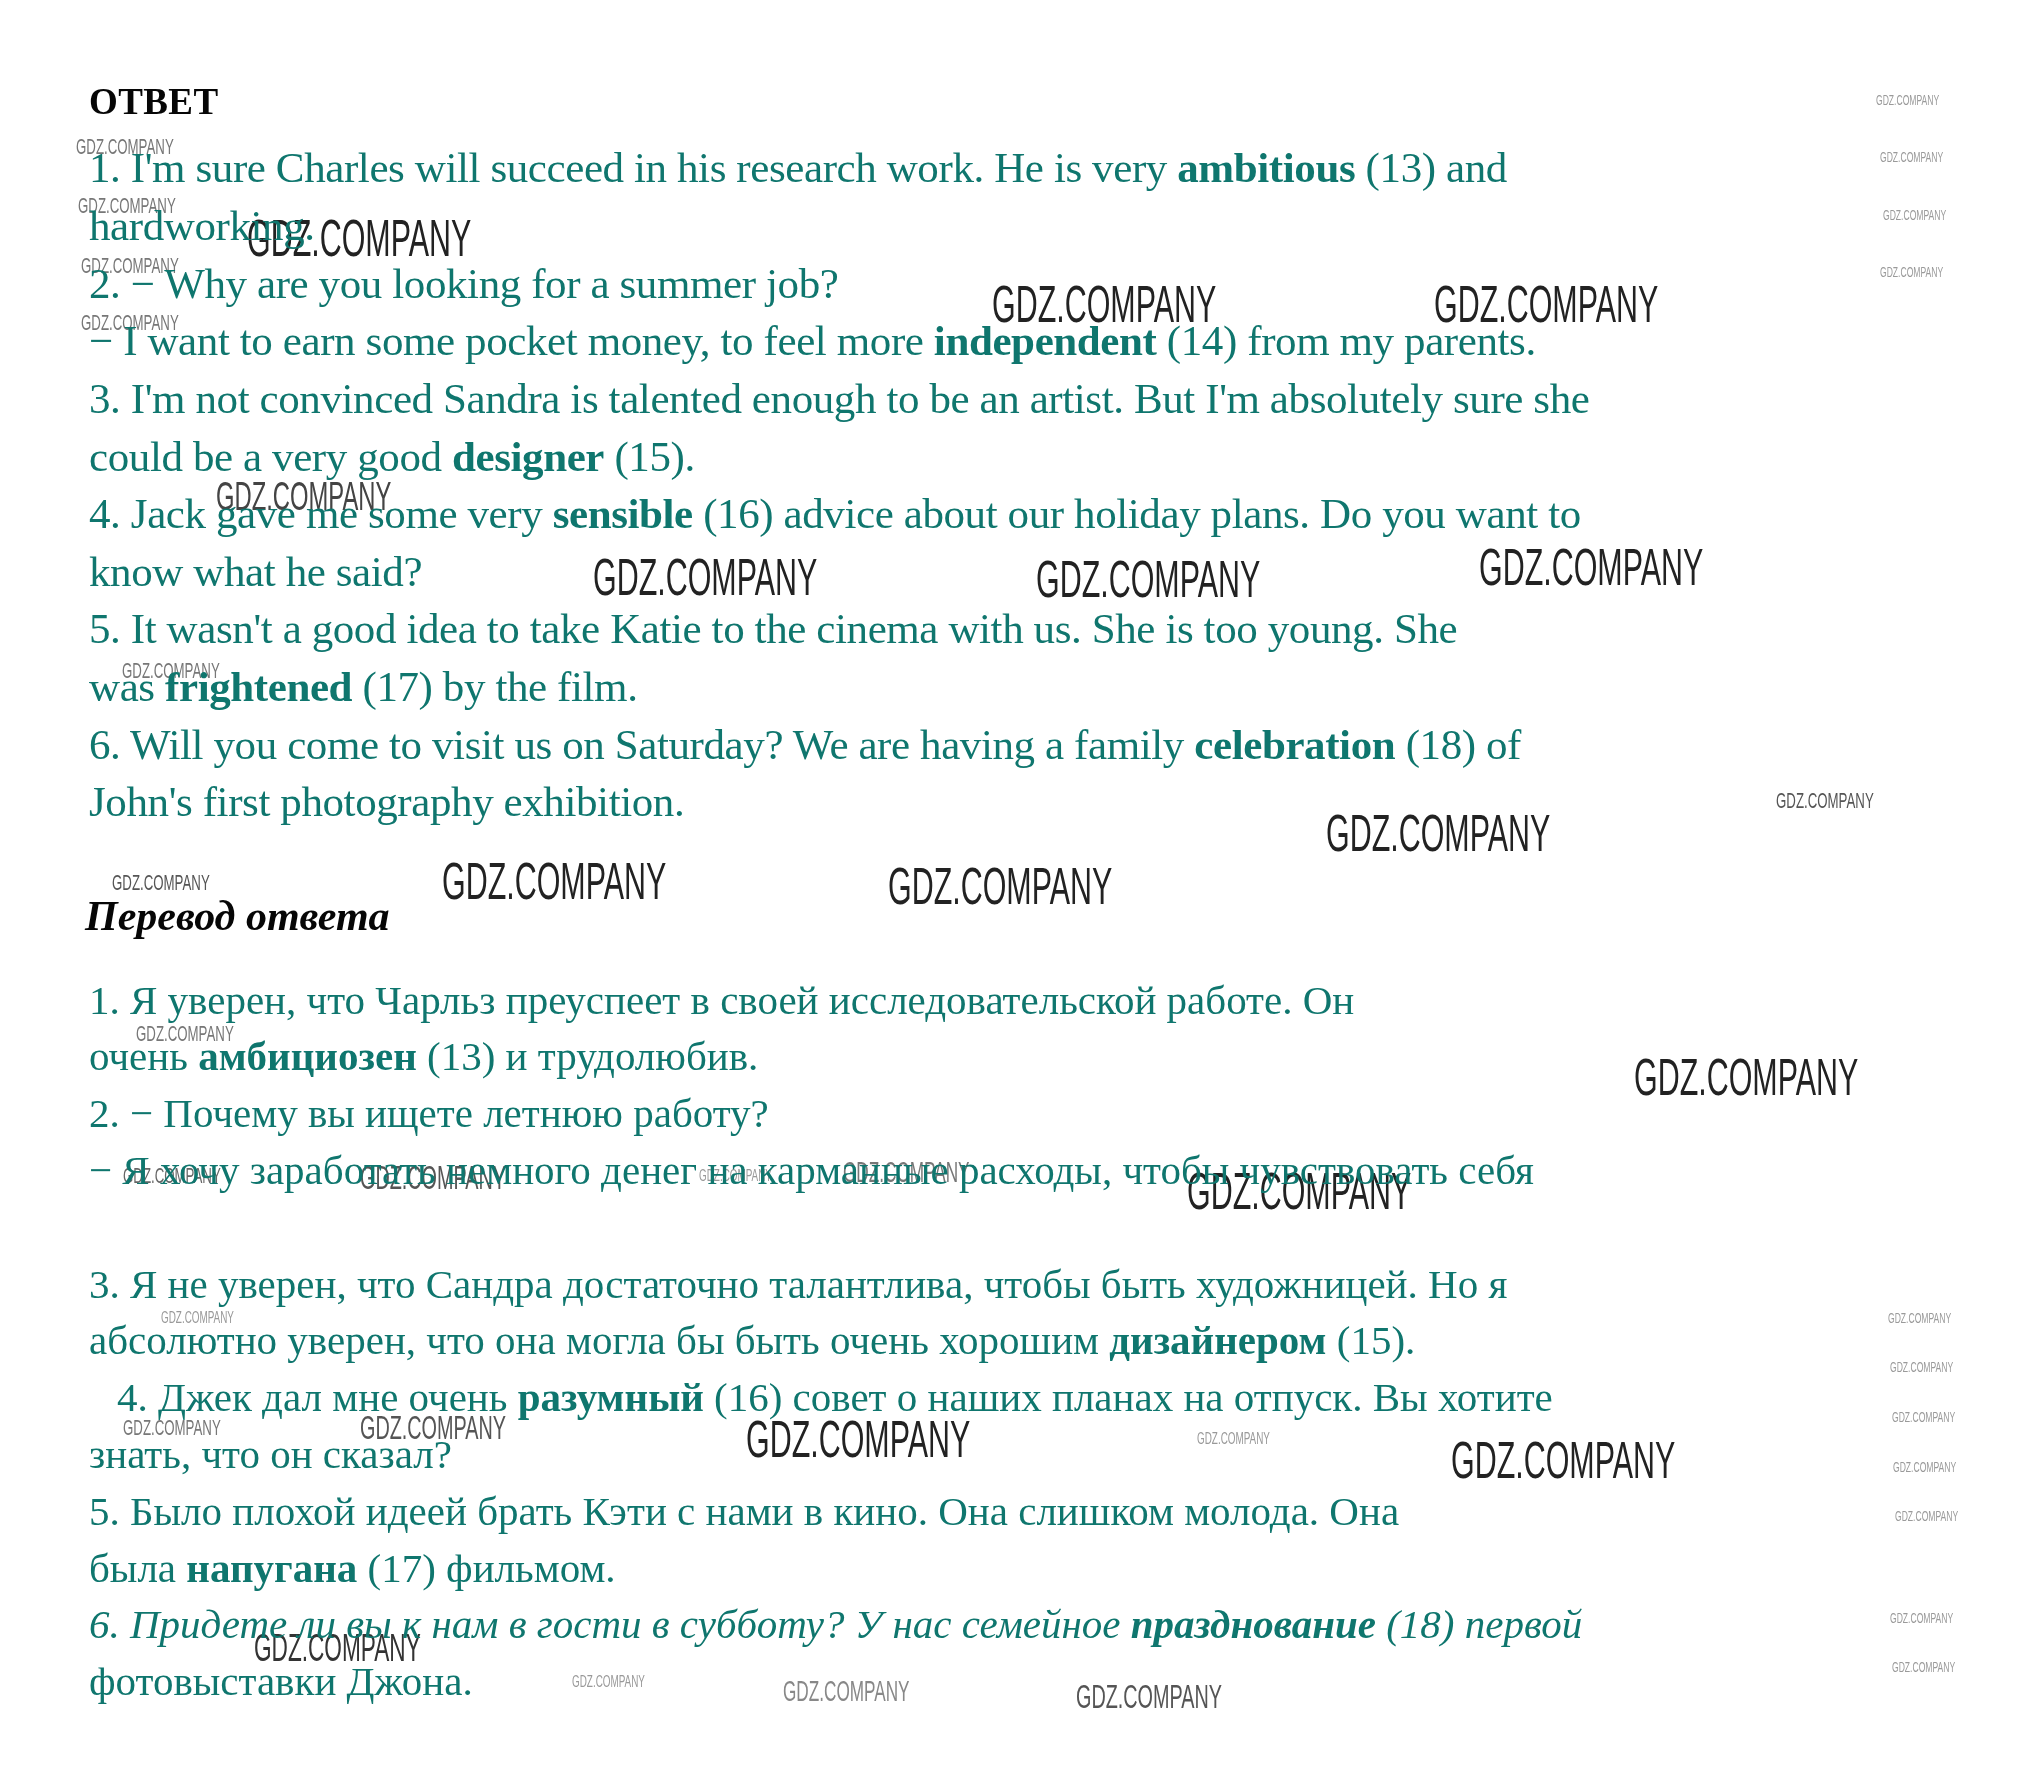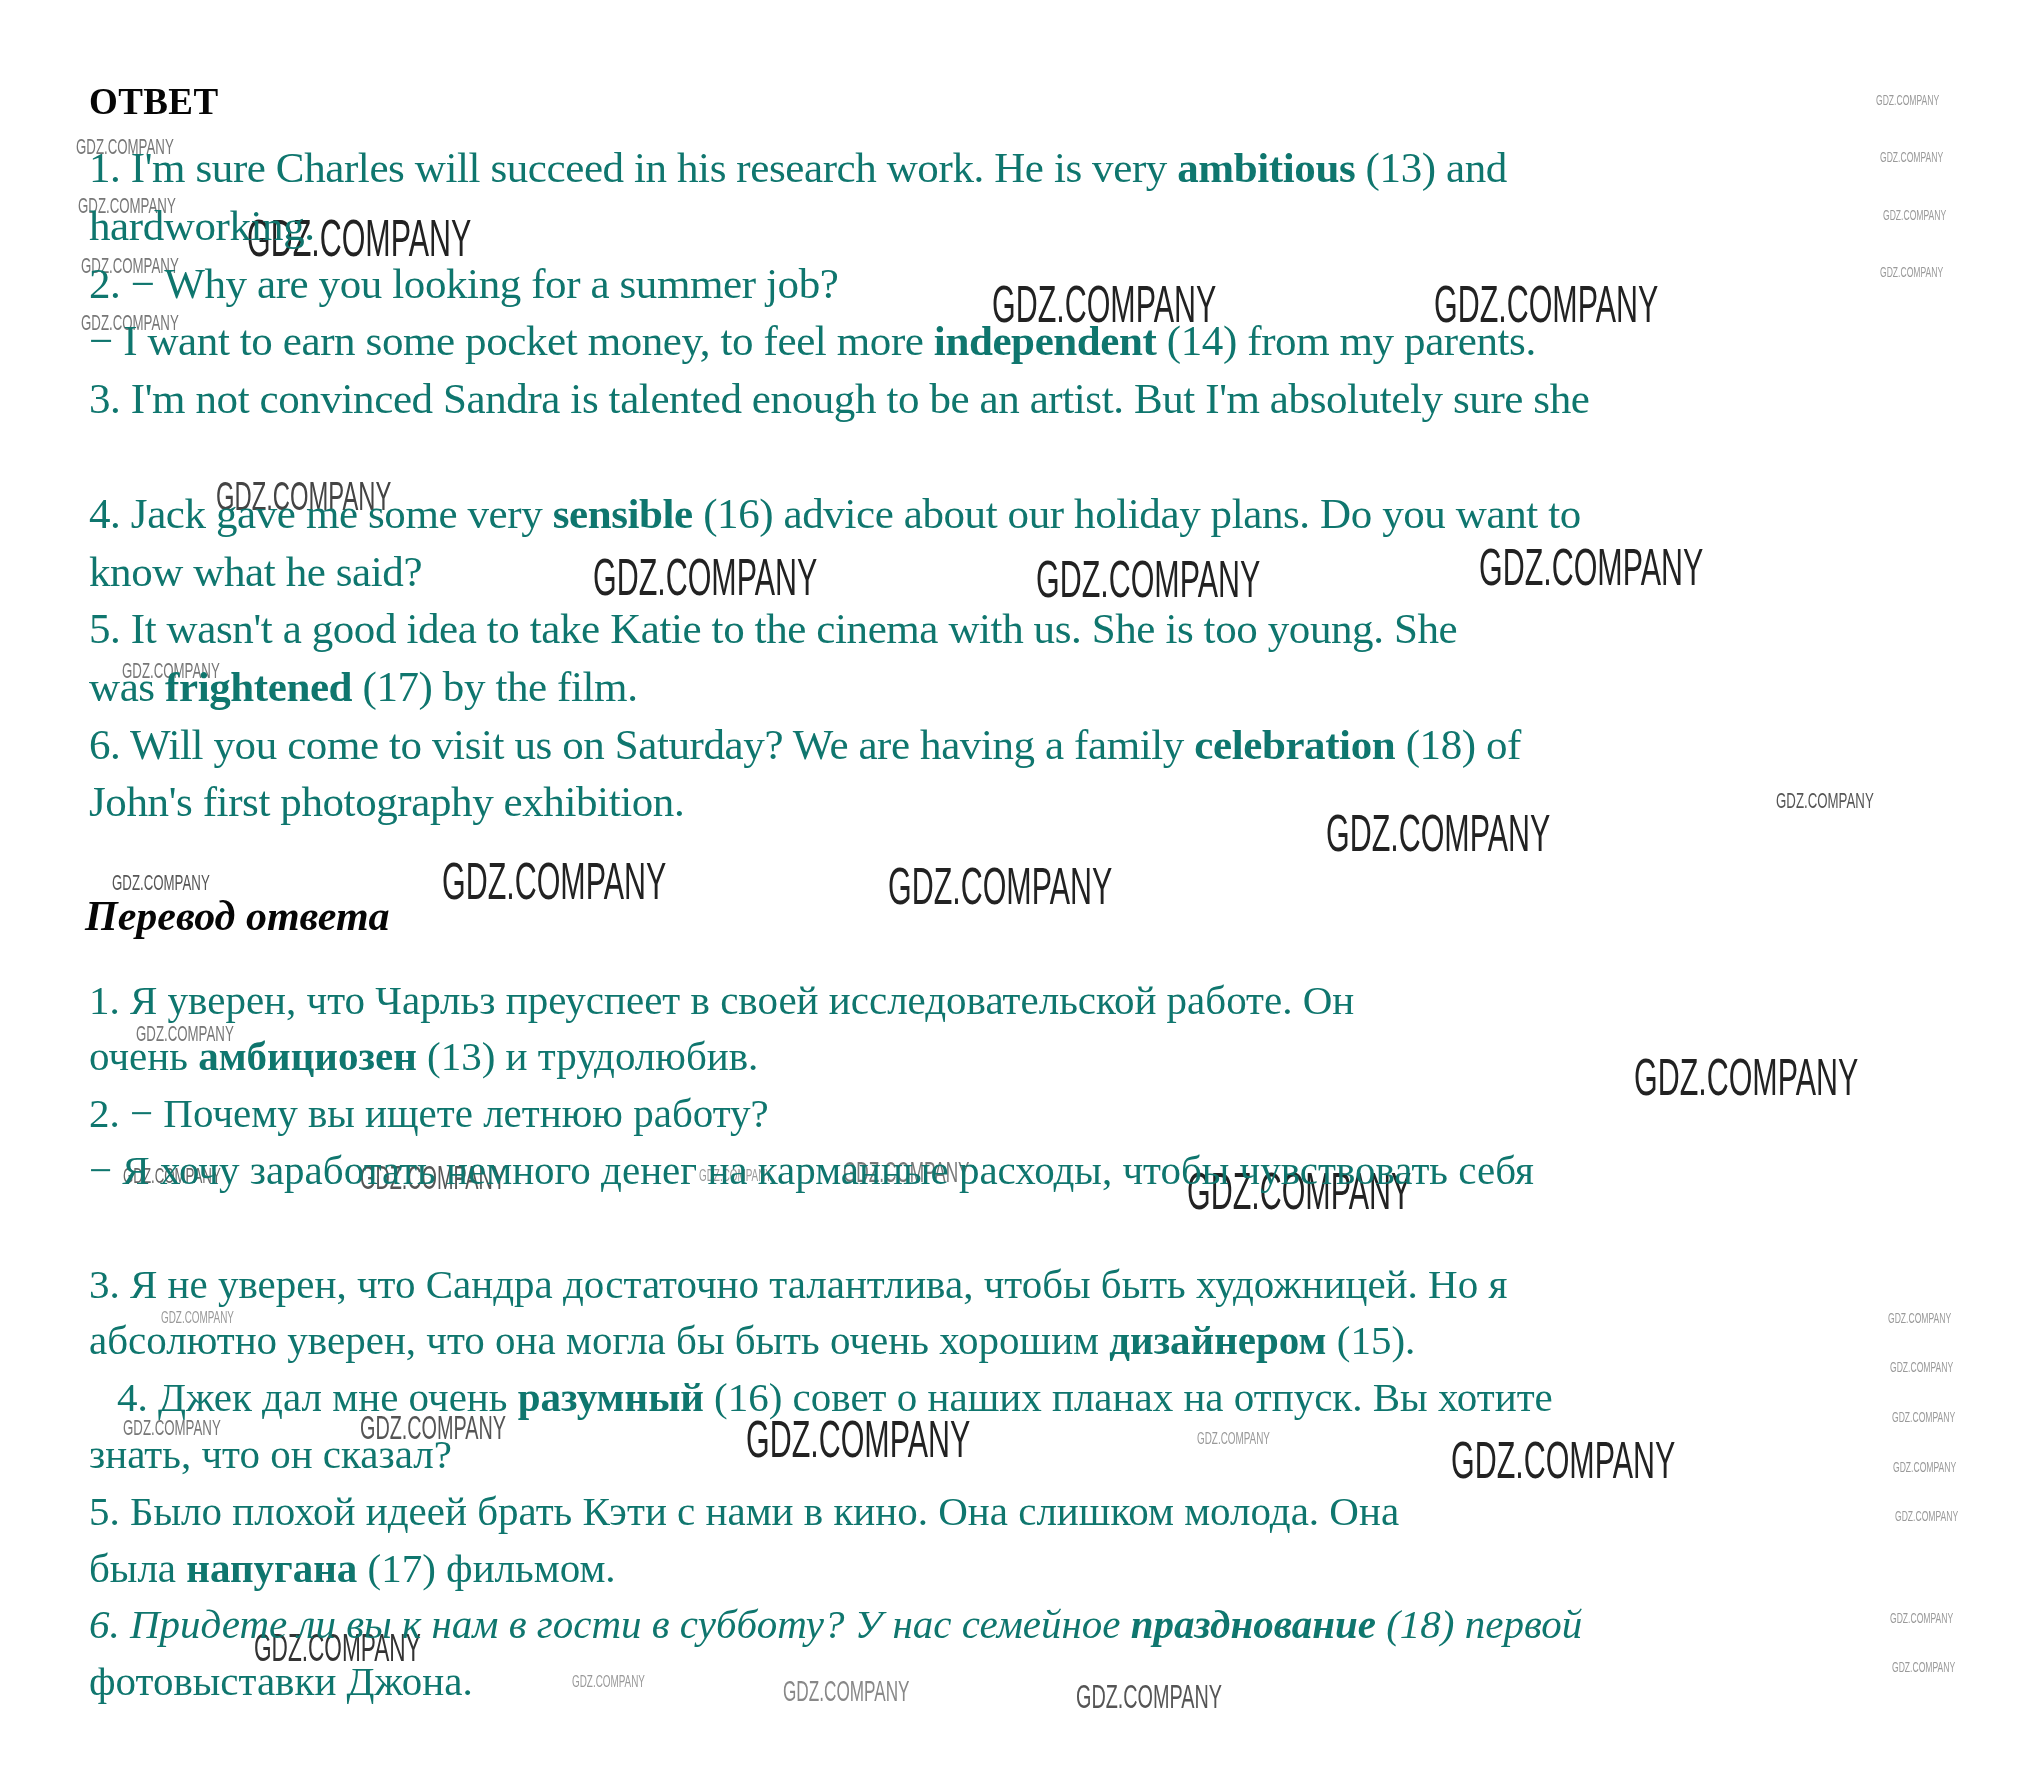--- a/index.html
+++ b/index.html
@@ -89,20 +89,21 @@
       <div class="wm" style="left: 1890px; top: 1610px; font-size: 11px; color: rgb(154, 154, 154);">GDZ.COMPANY</div>
       <div class="wm" style="left: 1892px; top: 1659px; font-size: 11px; color: rgb(154, 154, 154);">GDZ.COMPANY</div>
     </div>
   <div class="heading1">ОТВЕТ</div>
   <div class="layer" id="answer-lines">
       <div class="line" style="top: 142px;"><span>1. I'm sure Charles will succeed in his research work. He is very </span><b>ambitious</b><span> (13) and</span></div>
       <div class="line" style="top: 200px;"><span>hardworking.</span></div>
       <div class="line" style="top: 258px;"><span>2. − Why are you looking for a summer job?</span></div>
       <div class="line" style="top: 315px;"><span>− I want to earn some pocket money, to feel more </span><b>independent</b><span> (14) from my parents.</span></div>
       <div class="line" style="top: 373px;"><span>3. I'm not convinced Sandra is talented enough to be an artist. But I'm absolutely sure she</span></div>
+      <div class="line" style="top: 431px;"><span>could be a very good </span><b>designer</b><span> (15).</span></div>
       <div class="line" style="top: 488px;"><span>4. Jack gave me some very </span><b>sensible</b><span> (16) advice about our holiday plans. Do you want to</span></div>
       <div class="line" style="top: 546px;"><span>know what he said?</span></div>
       <div class="line" style="top: 603px;"><span>5. It wasn't a good idea to take Katie to the cinema with us. She is too young. She</span></div>
       <div class="line" style="top: 661px;"><span>was </span><b>frightened</b><span> (17) by the film.</span></div>
       <div class="line" style="top: 719px;"><span>6. Will you come to visit us on Saturday? We are having a family </span><b>celebration</b><span> (18) of</span></div>
       <div class="line" style="top: 776px;"><span>John's first photography exhibition.</span></div>
     </div>
   <div class="heading2">Перевод ответа</div>
   <div class="layer" id="translation-lines">
       <div class="line ru" style="top: 975px;"><span>1. Я уверен, что Чарльз преуспеет в своей исследовательской работе. Он</span></div>

